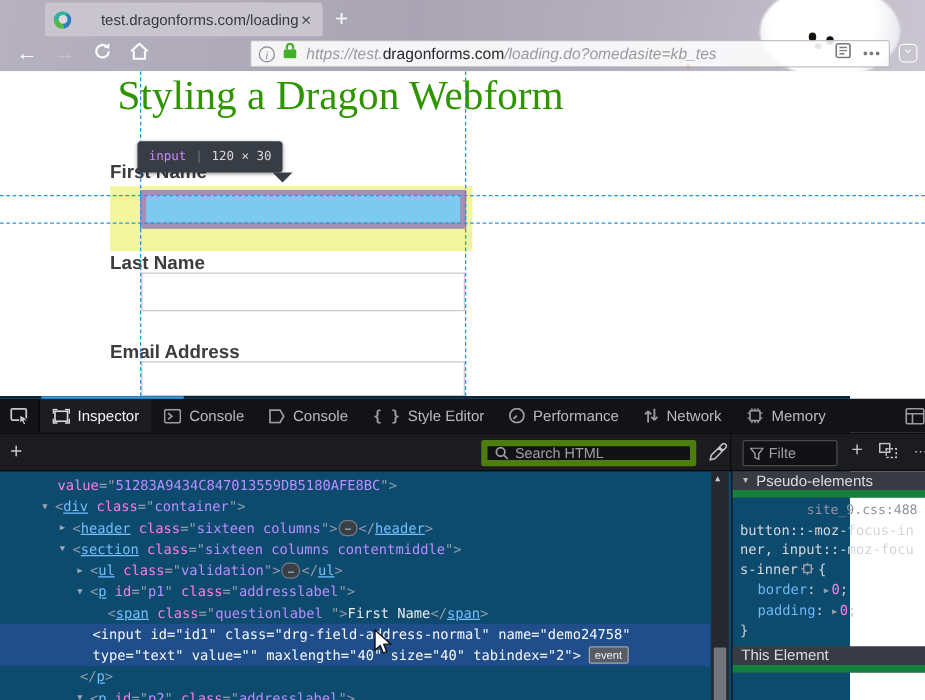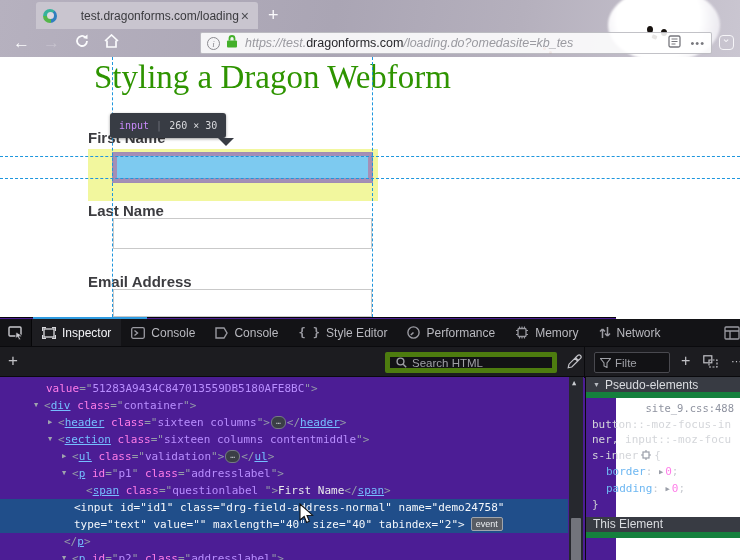--- a/index.html
+++ b/index.html
@@ -54,21 +54,21 @@
   
   #infobar { position:absolute; left:110px; top:56px; height:25px; background:#383c44; border-radius:3px;
     display:flex; align-items:center; padding:0 9px; font-family:"DejaVu Sans Mono", monospace; font-size:10px;
     box-shadow:0 1px 3px rgba(0,0,0,.4); z-index:9; white-space:nowrap; }
   #infobar .tag { color:#c98bfa; } #infobar .sel { color:#54bdf0; }
   #infobar .sep { color:#70747d; margin:0 7px; } #infobar .dims { color:#d8d9dd; }
   #infobar-arrow { position:absolute; left:218px; top:81px; width:0; height:0; z-index:9;
     border-left:8px solid transparent; border-right:8px solid transparent; border-top:8px solid #383c44; }
 
   
-  #devtools { position:absolute; left:0; top:317px; width:616px; height:243px; background:#4c1d95; border-top:1px solid #060608;padding-left:18px; }
+  #devtools { position:absolute; left:0; top:317px; width:680px; height:243px; background:#0c4a6e; border-top:1px solid #060608;padding-left:18px; }
   #dt-indicator { position:absolute; left:33px; top:-1px; width:114px; height:2px; background:#2f9be0; z-index:3; }
   #dt-toolbar { position:absolute; left:0; top:1px; width:740px; height:27px; background:#131316; display:flex; align-items:stretch; overflow:hidden; }
   #pick-btn { width:32px; display:flex; align-items:center; justify-content:center; border-right:1px solid #060608; color:#c9c9ce; }
   .dt-tab { display:flex; align-items:center; gap:6px; padding:0 10px; font-size:12px; color:#b9b9bf; white-space:nowrap; }
   .dt-tab.active { color:#f3f3f6; background:#1d1d21; }
   .dt-tab svg, .dt-tab .gl { color:#9a9aa1; }
   .dt-tab.active svg { color:#d7d7dc; }
   .gl { font-size:12px; font-weight:bold; font-family:"DejaVu Sans Mono",monospace; }
   #dt-edgeicon { margin-left:auto; display:flex; align-items:center; color:#9a9aa1; padding-left:4px; }
 
@@ -190,21 +190,21 @@
     <div id="hl-border"></div>
     <div id="hl-content"></div>
     <div class="guide-v" style="left:112px;"></div>
     <div class="guide-v" style="left:372px;"></div>
     <div class="guide-h" style="top:99px;"></div>
     <div class="guide-h" style="top:121px;"></div>
 
     <div id="infobar">
       <span class="tag">input</span>
       <span class="sep">|</span>
-      <span class="dims">260 × 30</span>
+      <span class="dims">120 × 30</span>
     </div>
     <div id="infobar-arrow"></div>
   </div>
 
   <div id="devtools">
     <div id="dt-indicator"></div>
 
     <div id="dt-toolbar">
       <span id="pick-btn">
         <svg width="16" height="14" viewBox="0 0 16 14">
@@ -238,32 +238,32 @@
           <span>Style Editor</span>
         </span>
         <span class="dt-tab">
           <svg width="13" height="13" viewBox="0 0 13 13">
             <circle cx="6.5" cy="6.5" r="5.6" fill="none" stroke="currentColor" stroke-width="1.4"></circle>
             <path d="M6.5 6.5 L3.8 9" stroke="currentColor" stroke-width="1.6"></path>
           </svg>
           <span>Performance</span>
         </span>
         <span class="dt-tab">
+          <svg width="12" height="13" viewBox="0 0 12 13">
+            <path d="M3.5 12 V3 M3.5 3 L1 5.5 M3.5 3 L6 5.5" fill="none" stroke="currentColor" stroke-width="1.5"></path>
+            <path d="M8.5 1 V10 M8.5 10 L6 7.5 M8.5 10 L11 7.5" fill="none" stroke="currentColor" stroke-width="1.5"></path>
+          </svg>
+          <span>Network</span>
+        </span>
+        <span class="dt-tab">
           <svg width="14" height="13" viewBox="0 0 14 13">
             <rect x="3" y="2.5" width="8" height="8" rx="1" fill="none" stroke="currentColor" stroke-width="1.3"></rect>
             <path d="M4.5 0.5 V2.5 M7 0.5 V2.5 M9.5 0.5 V2.5 M4.5 10.5 V12.5 M7 10.5 V12.5 M9.5 10.5 V12.5 M1 4.5 H3 M1 8.5 H3 M11 4.5 H13 M11 8.5 H13" stroke="currentColor" stroke-width="1.1"></path>
           </svg>
           <span>Memory</span>
-        </span>
-        <span class="dt-tab">
-          <svg width="12" height="13" viewBox="0 0 12 13">
-            <path d="M3.5 12 V3 M3.5 3 L1 5.5 M3.5 3 L6 5.5" fill="none" stroke="currentColor" stroke-width="1.5"></path>
-            <path d="M8.5 1 V10 M8.5 10 L6 7.5 M8.5 10 L11 7.5" fill="none" stroke="currentColor" stroke-width="1.5"></path>
-          </svg>
-          <span>Network</span>
         </span>
         <span id="dt-edgeicon">
         <svg width="16" height="14" viewBox="0 0 16 14">
             <rect x="1" y="1" width="14" height="12" rx="1" fill="none" stroke="currentColor" stroke-width="1.3"></rect>
             <path d="M1 5 h14 M6 5 v8" stroke="currentColor" stroke-width="1.3"></path>
           </svg>
       </span>
     </div>
 
     <div id="dt-searchrow">

